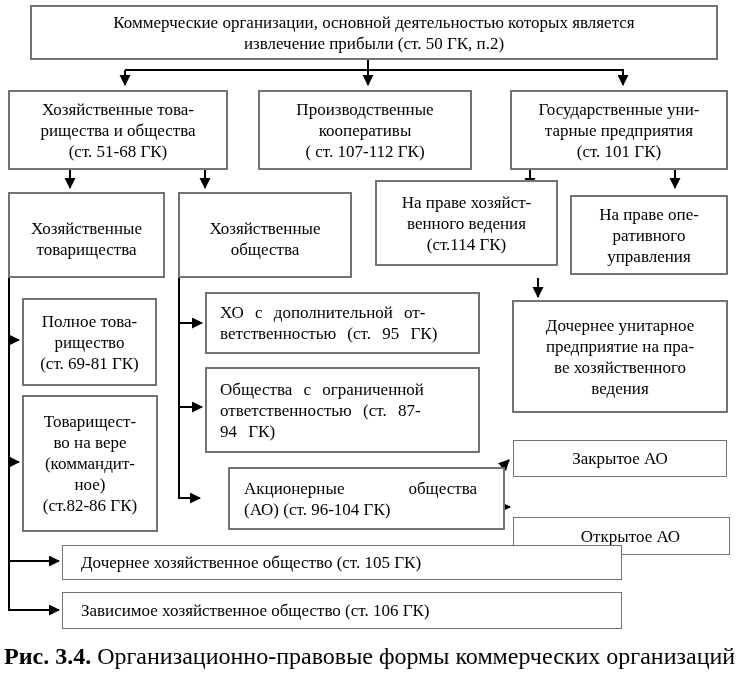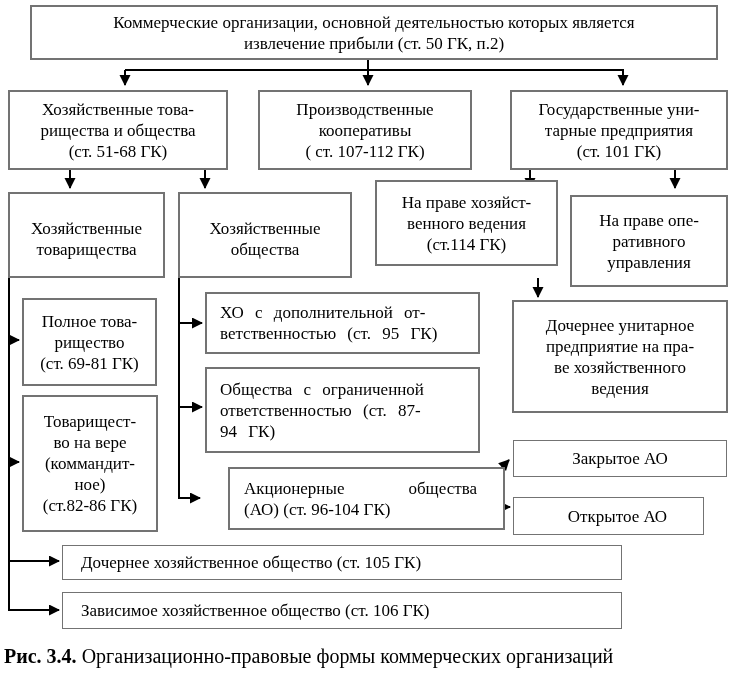--- a/index.html
+++ b/index.html
@@ -34,21 +34,21 @@
     align-items:stretch;
     justify-content:center;
     text-align:left;
     padding:0 26px 0 14px;
   }
   .ao-line1{display:flex;justify-content:space-between;}
   .pad-kho{padding-left:13px;padding-right:8px;}
   .pad-wide{padding-left:18px;}
   .caption{
     position:absolute;left:4px;top:643px;width:746px;
-    font-size:20px;line-height:26px;white-space:nowrap;
+    font-size:24px;line-height:26px;white-space:nowrap;
   }
   .caption .bold{font-weight:bold;}
 </style>
 </head>
 <body>
 
 <div class="stage">
 
   <svg class="wires" width="750" height="675" viewBox="0 0 750 675">
     <defs>
@@ -104,21 +104,21 @@
   <div class="box top-align" style="left:8px;top:192px;width:157px;height:86px;">Хозяйственные
 товарищества</div>
 
   <div class="box top-align" style="left:178px;top:192px;width:174px;height:86px;">Хозяйственные
 общества</div>
 
   <div class="box" style="left:375px;top:180px;width:183px;height:86px;">На праве хозяйст-
 венного ведения
 (ст.114 ГК)</div>
 
-  <div class="box" style="left:570px;top:195px;width:158px;height:92px;">На праве опе-
+  <div class="box" style="left:570px;top:195px;width:158px;height:80px;">На праве опе-
 ративного
 управления</div>
 
   <div class="box" style="left:22px;top:298px;width:135px;height:88px;">Полное това-
 рищество
 (ст. 69-81 ГК)</div>
 
   <div class="box" style="left:22px;top:395px;width:136px;height:137px;">Товарищест-
 во на вере
 (коммандит-
@@ -135,21 +135,21 @@
   <div class="box ao-col" style="left:203px;top:467px;width:277px;height:63px;margin-left:25px;">
     <div class="ao-line1">
       <span>Акционерные</span>
       <span>общества</span>
     </div>
     <div>(АО) (ст. 96-104 ГК)</div>
   </div>
 
   <div class="box thin" style="left:513px;top:440px;width:214px;height:37px;">Закрытое АО</div>
 
-  <div class="box thin" style="left:513px;top:497px;width:191px;height:38px;padding-left:18px;">Открытое АО</div>
+  <div class="box thin" style="left:513px;top:517px;width:217px;height:38px;padding-left:18px;">Открытое АО</div>
 
   <div class="box" style="left:512px;top:300px;width:216px;height:113px;">Дочернее унитарное
 предприятие на пра-
 ве хозяйственного
 ведения</div>
 
   <div class="box thin left-text pad-wide" style="left:62px;top:545px;width:560px;height:35px;">Дочернее хозяйственное общество (ст. 105 ГК)</div>
 
   <div class="box thin left-text pad-wide" style="left:62px;top:592px;width:560px;height:37px;">Зависимое хозяйственное общество (ст. 106 ГК)</div>
 

